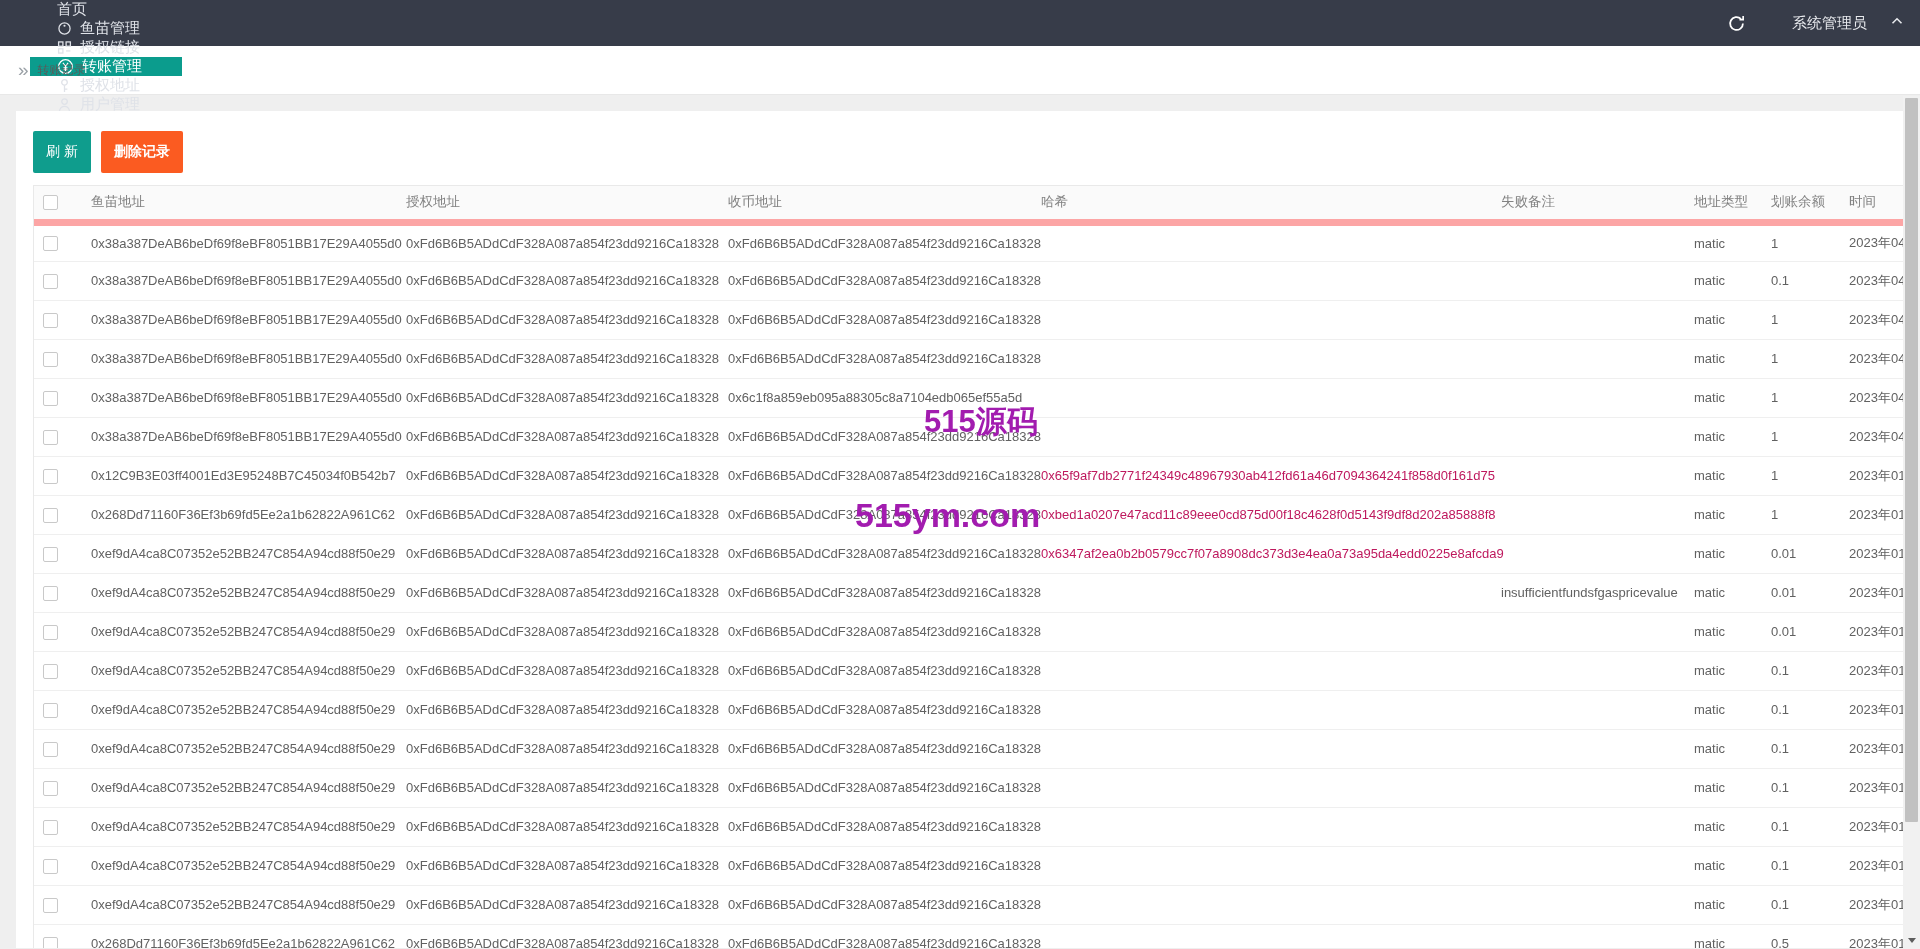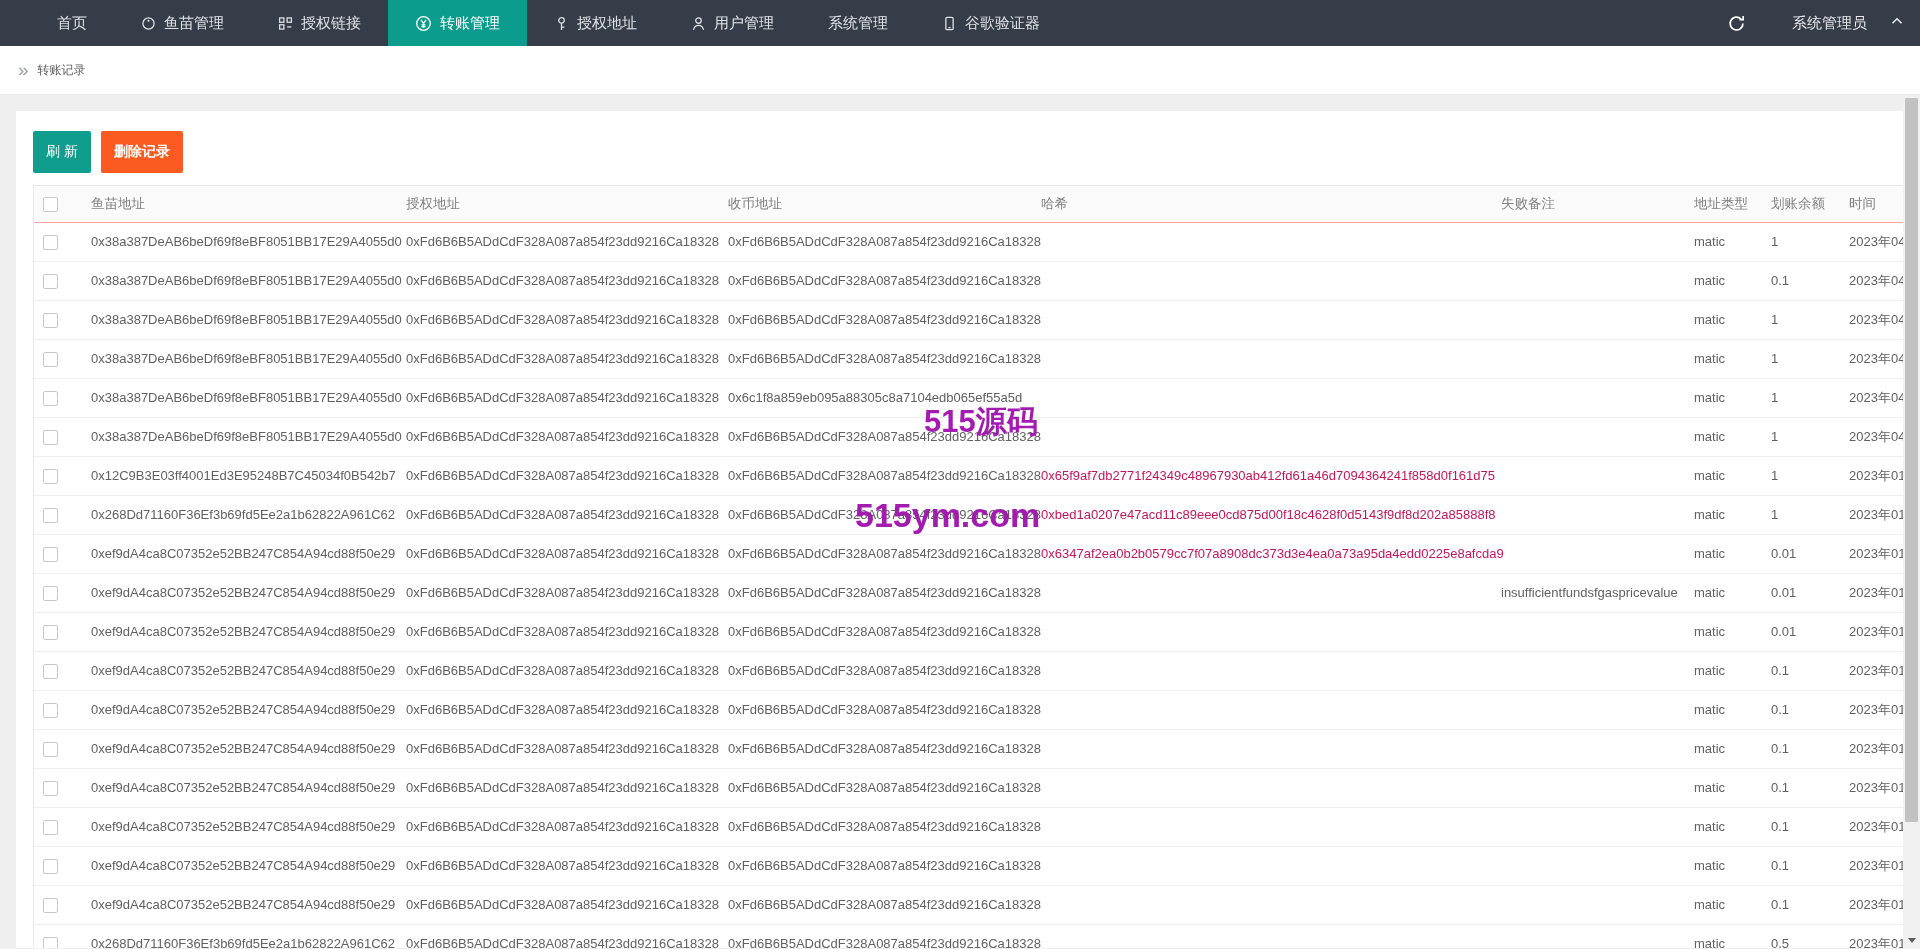--- a/index.html
+++ b/index.html
@@ -8,21 +8,21 @@
     width:1920px; height:949px; overflow:hidden;
     background:#efefef;
     font-family:"Liberation Sans", sans-serif;
     color:#5f5f5f;
   }
   
   .nav {
     height:46px; background:#373c49; display:flex;
     align-items:stretch; justify-content:space-between; width:1920px;
   }
-  .nav-left { display:flex; align-items:stretch; padding-left:30px; }
+  .nav-left { display:flex; align-items:stretch; padding-left:30px;flex-direction:column; }
   .nav-item {
     display:flex; align-items:center; gap:8px; padding:0 27px;
     color:#dfe2e8; font-size:15px; cursor:pointer; white-space:nowrap;
   }
   .nav-item.active { background:#0b9c8d; color:#fff; }
   .nav-ico { display:flex; align-items:center; }
   .nav-ico:empty { display:none; }
   .nav-right { display:flex; align-items:center; gap:46px; padding-right:16px; color:#e7e9ed; }
   .refresh-btn { display:flex; align-items:center; cursor:pointer; }
   .admin { display:flex; align-items:flex-start; gap:23px; font-size:15px; cursor:pointer; }
@@ -48,21 +48,21 @@
   .btn-delete  { background:#fb5b21;font-weight:bold; }
   
   .table-wrap {
     margin-top:12px; width:1871px; overflow:hidden;
     border:1px solid #e9e9e9; border-bottom:none;
   }
   table { border-collapse:collapse; table-layout:fixed; width:1990px; }
   th {
     height:36px; background:#fafafa; font-weight:normal; text-align:left;
     color:#828282; font-size:13.5px; padding:0 0 0 10px;
-    border-bottom:1px solid #fca5a5; white-space:nowrap;
+    border-bottom:7px solid #fca5a5; white-space:nowrap;
   }
   td {
     height:39px; font-size:13px; color:#616161; padding:0 0 0 10px;
     border-bottom:1px solid #efefef; white-space:nowrap; overflow:visible;
   }
   .td-cb, .th-cb { padding-left:9px; }
   .cb {
     display:inline-block; width:15px; height:15px; background:#fff;
     border:1px solid #c9c9c9; border-radius:2px; vertical-align:middle; cursor:pointer;
   }

